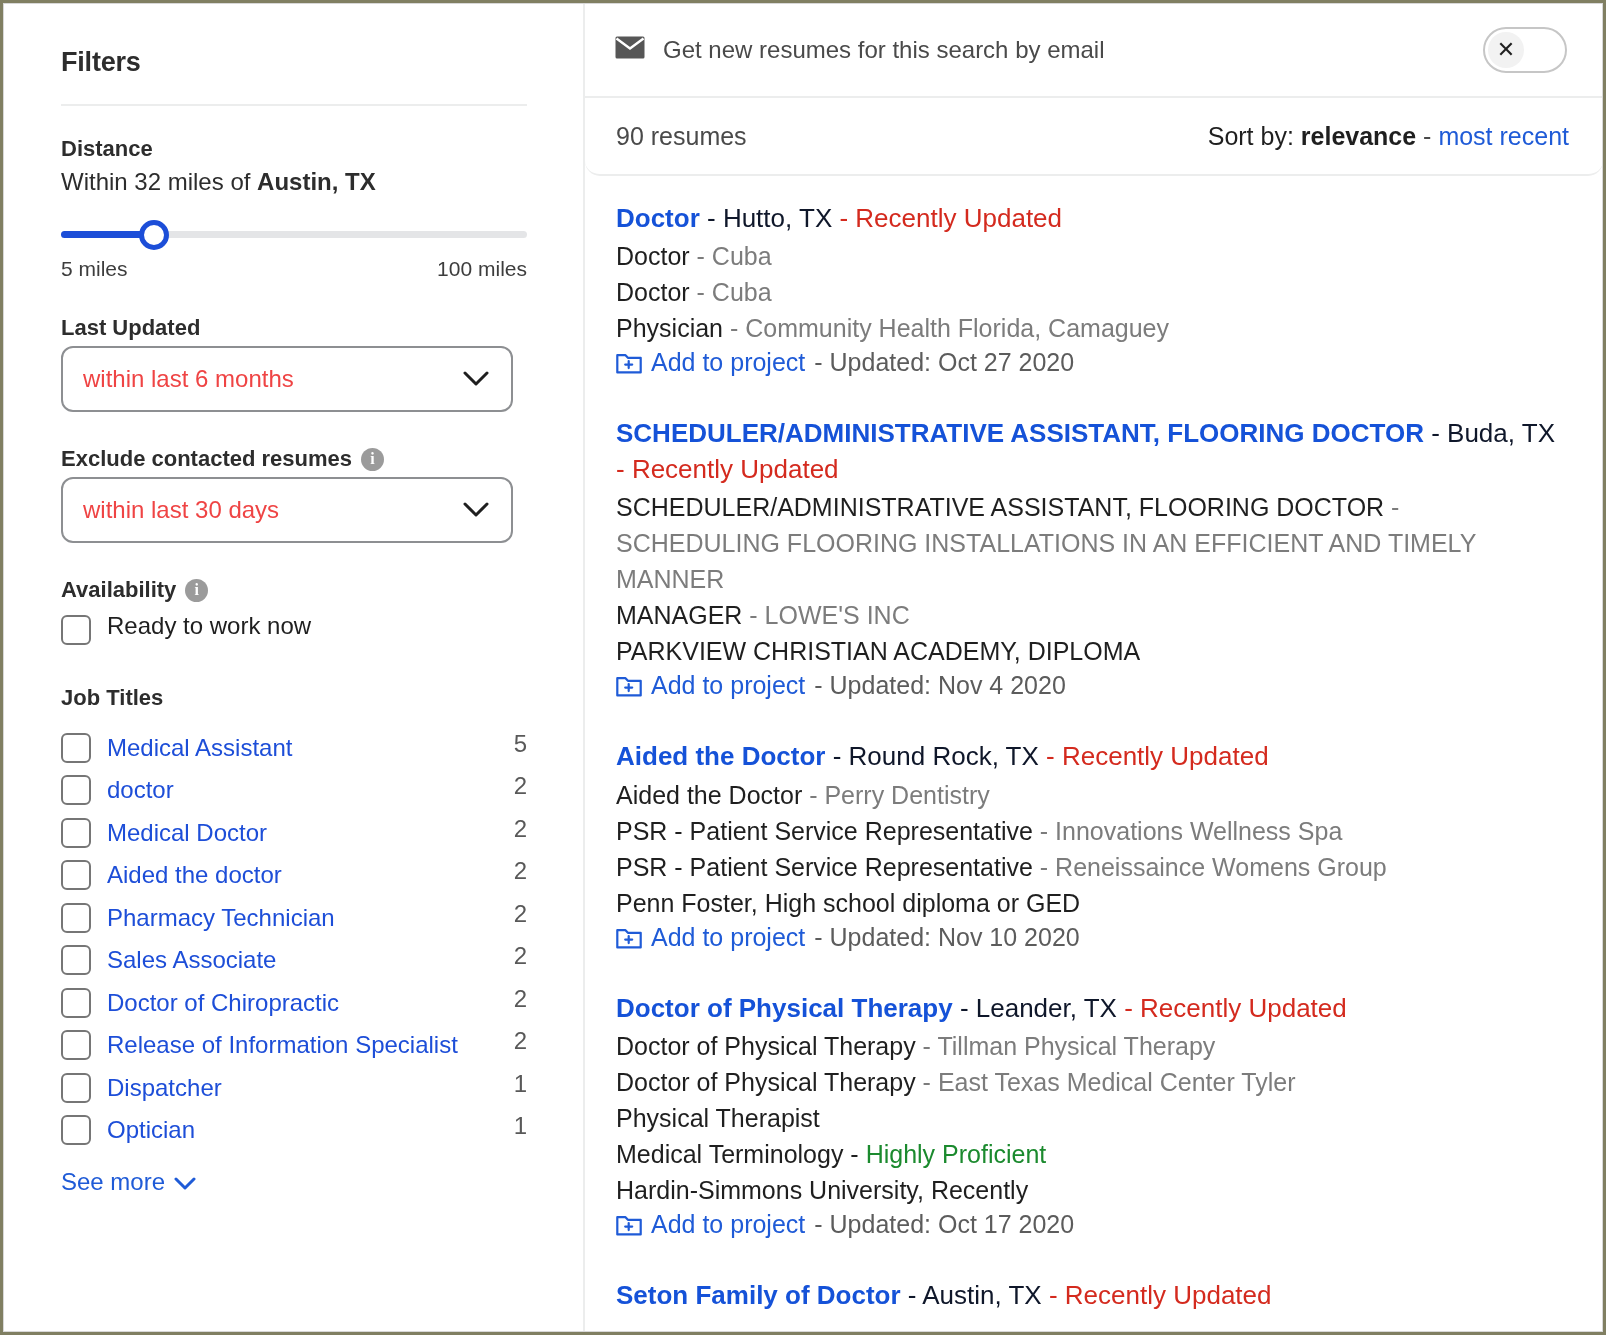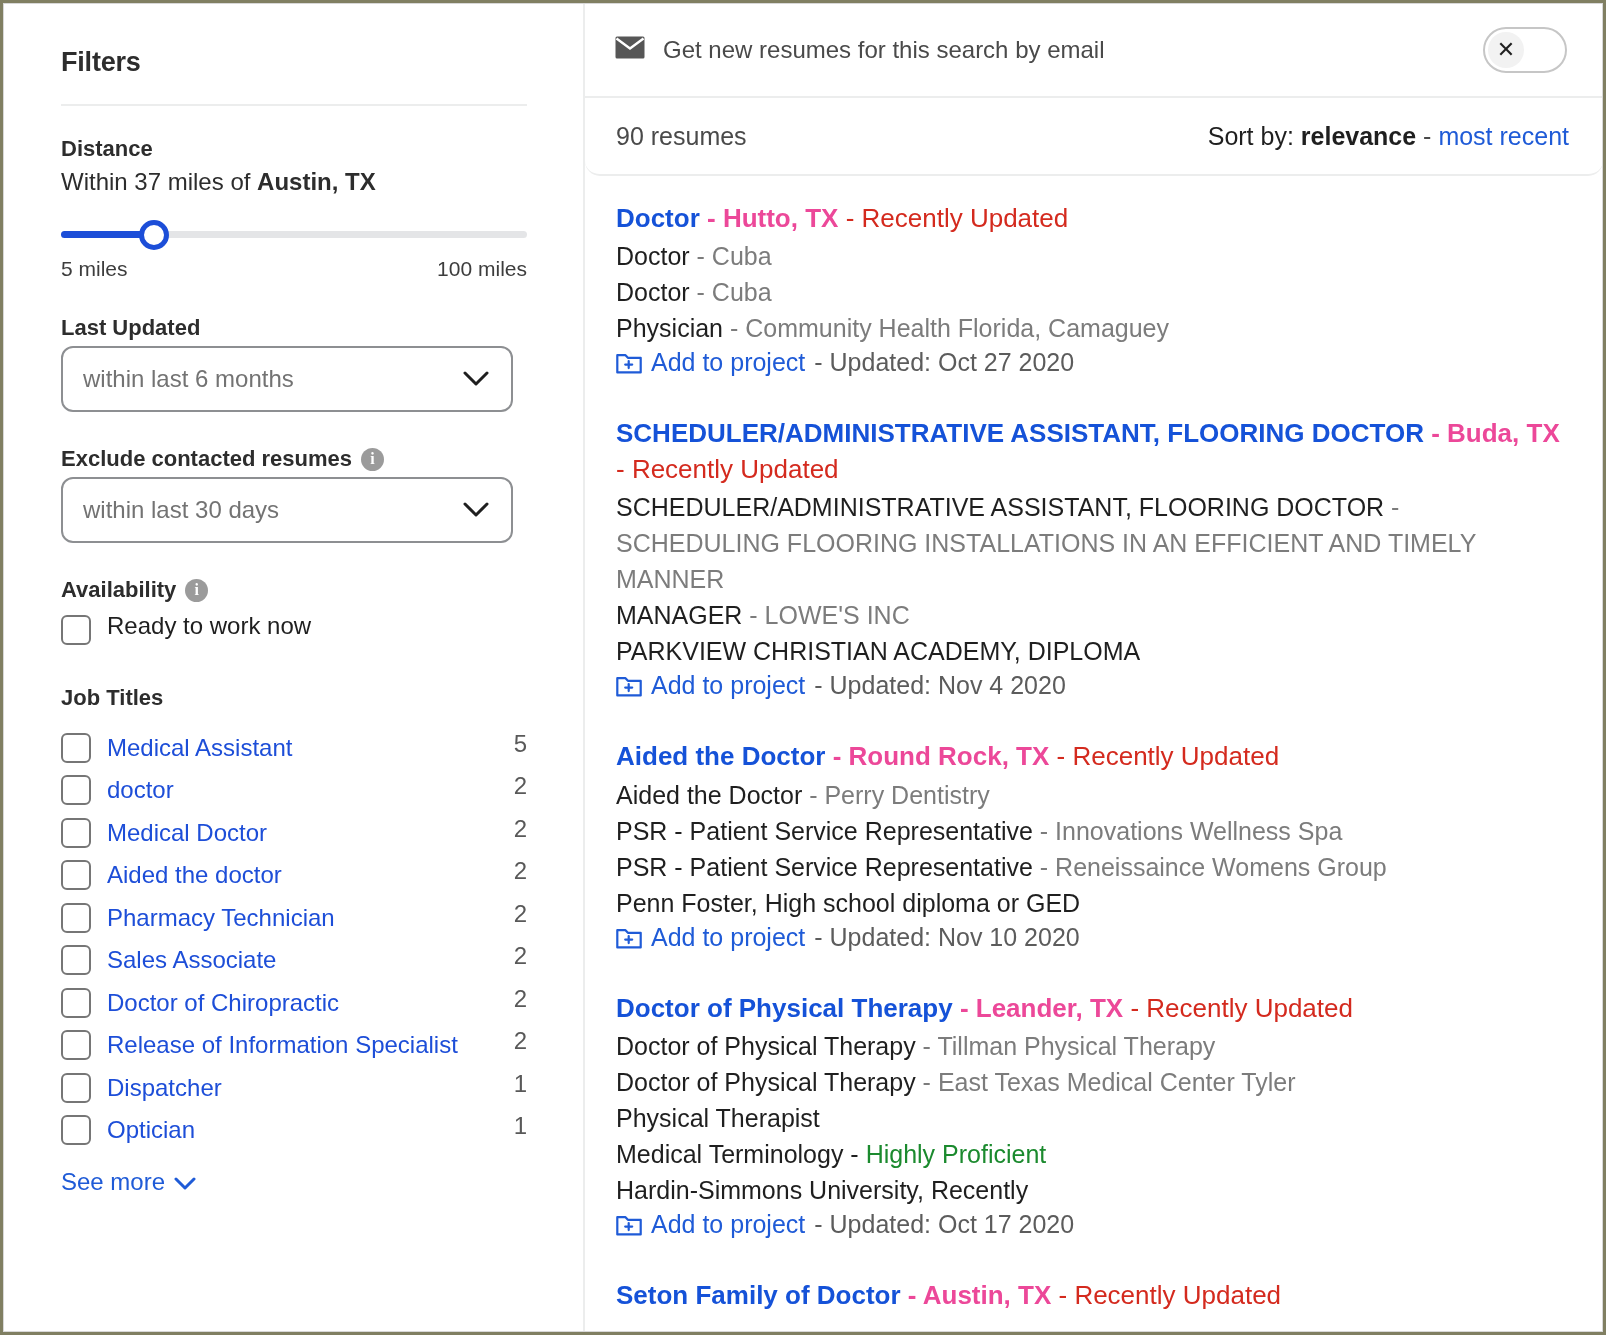--- a/index.html
+++ b/index.html
@@ -116,21 +116,21 @@
   .select-box {
     position: relative;
     width: 452px;
     height: 66px;
     border: 2px solid #8d8f92;
     border-radius: 12px;
     display: flex;
     align-items: center;
     padding: 0 20px;
     font-size: 24px;
-    color: #737373;
+    color: #ef4444;
     background: #fff;
     margin-bottom: 34px;
     cursor: pointer;
   }
   .select-box .chev {
     position: absolute;
     right: 22px; top: 50%;
     transform: translateY(-50%);
   }
   .chev-svg { display: block; }
@@ -276,21 +276,21 @@
   .res-head {
     font-size: 26px;
     line-height: 1.39;
     margin-bottom: 2px;
   }
   .res-head .rtitle {
     color: #1552d8;
     font-weight: bold;
     cursor: pointer;
   }
-  .res-head .rloc { color: #ec4899; font-weight: bold; }
+  .res-head .rloc { color: #0f172a; }
   .res-head .rnew { color: #d42a1e; }
   .res-line {
     font-size: 25px;
     line-height: 1.44;
     color: #1f1f1f;
   }
   .res-line .org { color: #7c7c7c; }
   .res-line .prof { color: #1b8a2e; }
   .add-row {
     display: flex;
@@ -308,21 +308,21 @@
 
 <div id="screen">
   <div class="layout">
 
     <aside class="sidebar">
       <h1 class="filters-title">Filters</h1>
       <div class="hr"></div>
 
       <div>
         <div class="sec-label">Distance</div>
-        <div class="distance-text"><span>Within 37 miles of </span><b>Austin, TX</b></div>
+        <div class="distance-text"><span>Within 32 miles of </span><b>Austin, TX</b></div>
         <div class="slider-wrap">
           <div class="slider-track"></div>
           <div class="slider-fill"></div>
           <div class="slider-thumb"></div>
         </div>
         <div class="slider-ends">
           <span>5 miles</span>
           <span>100 miles</span>
         </div>
       </div>

